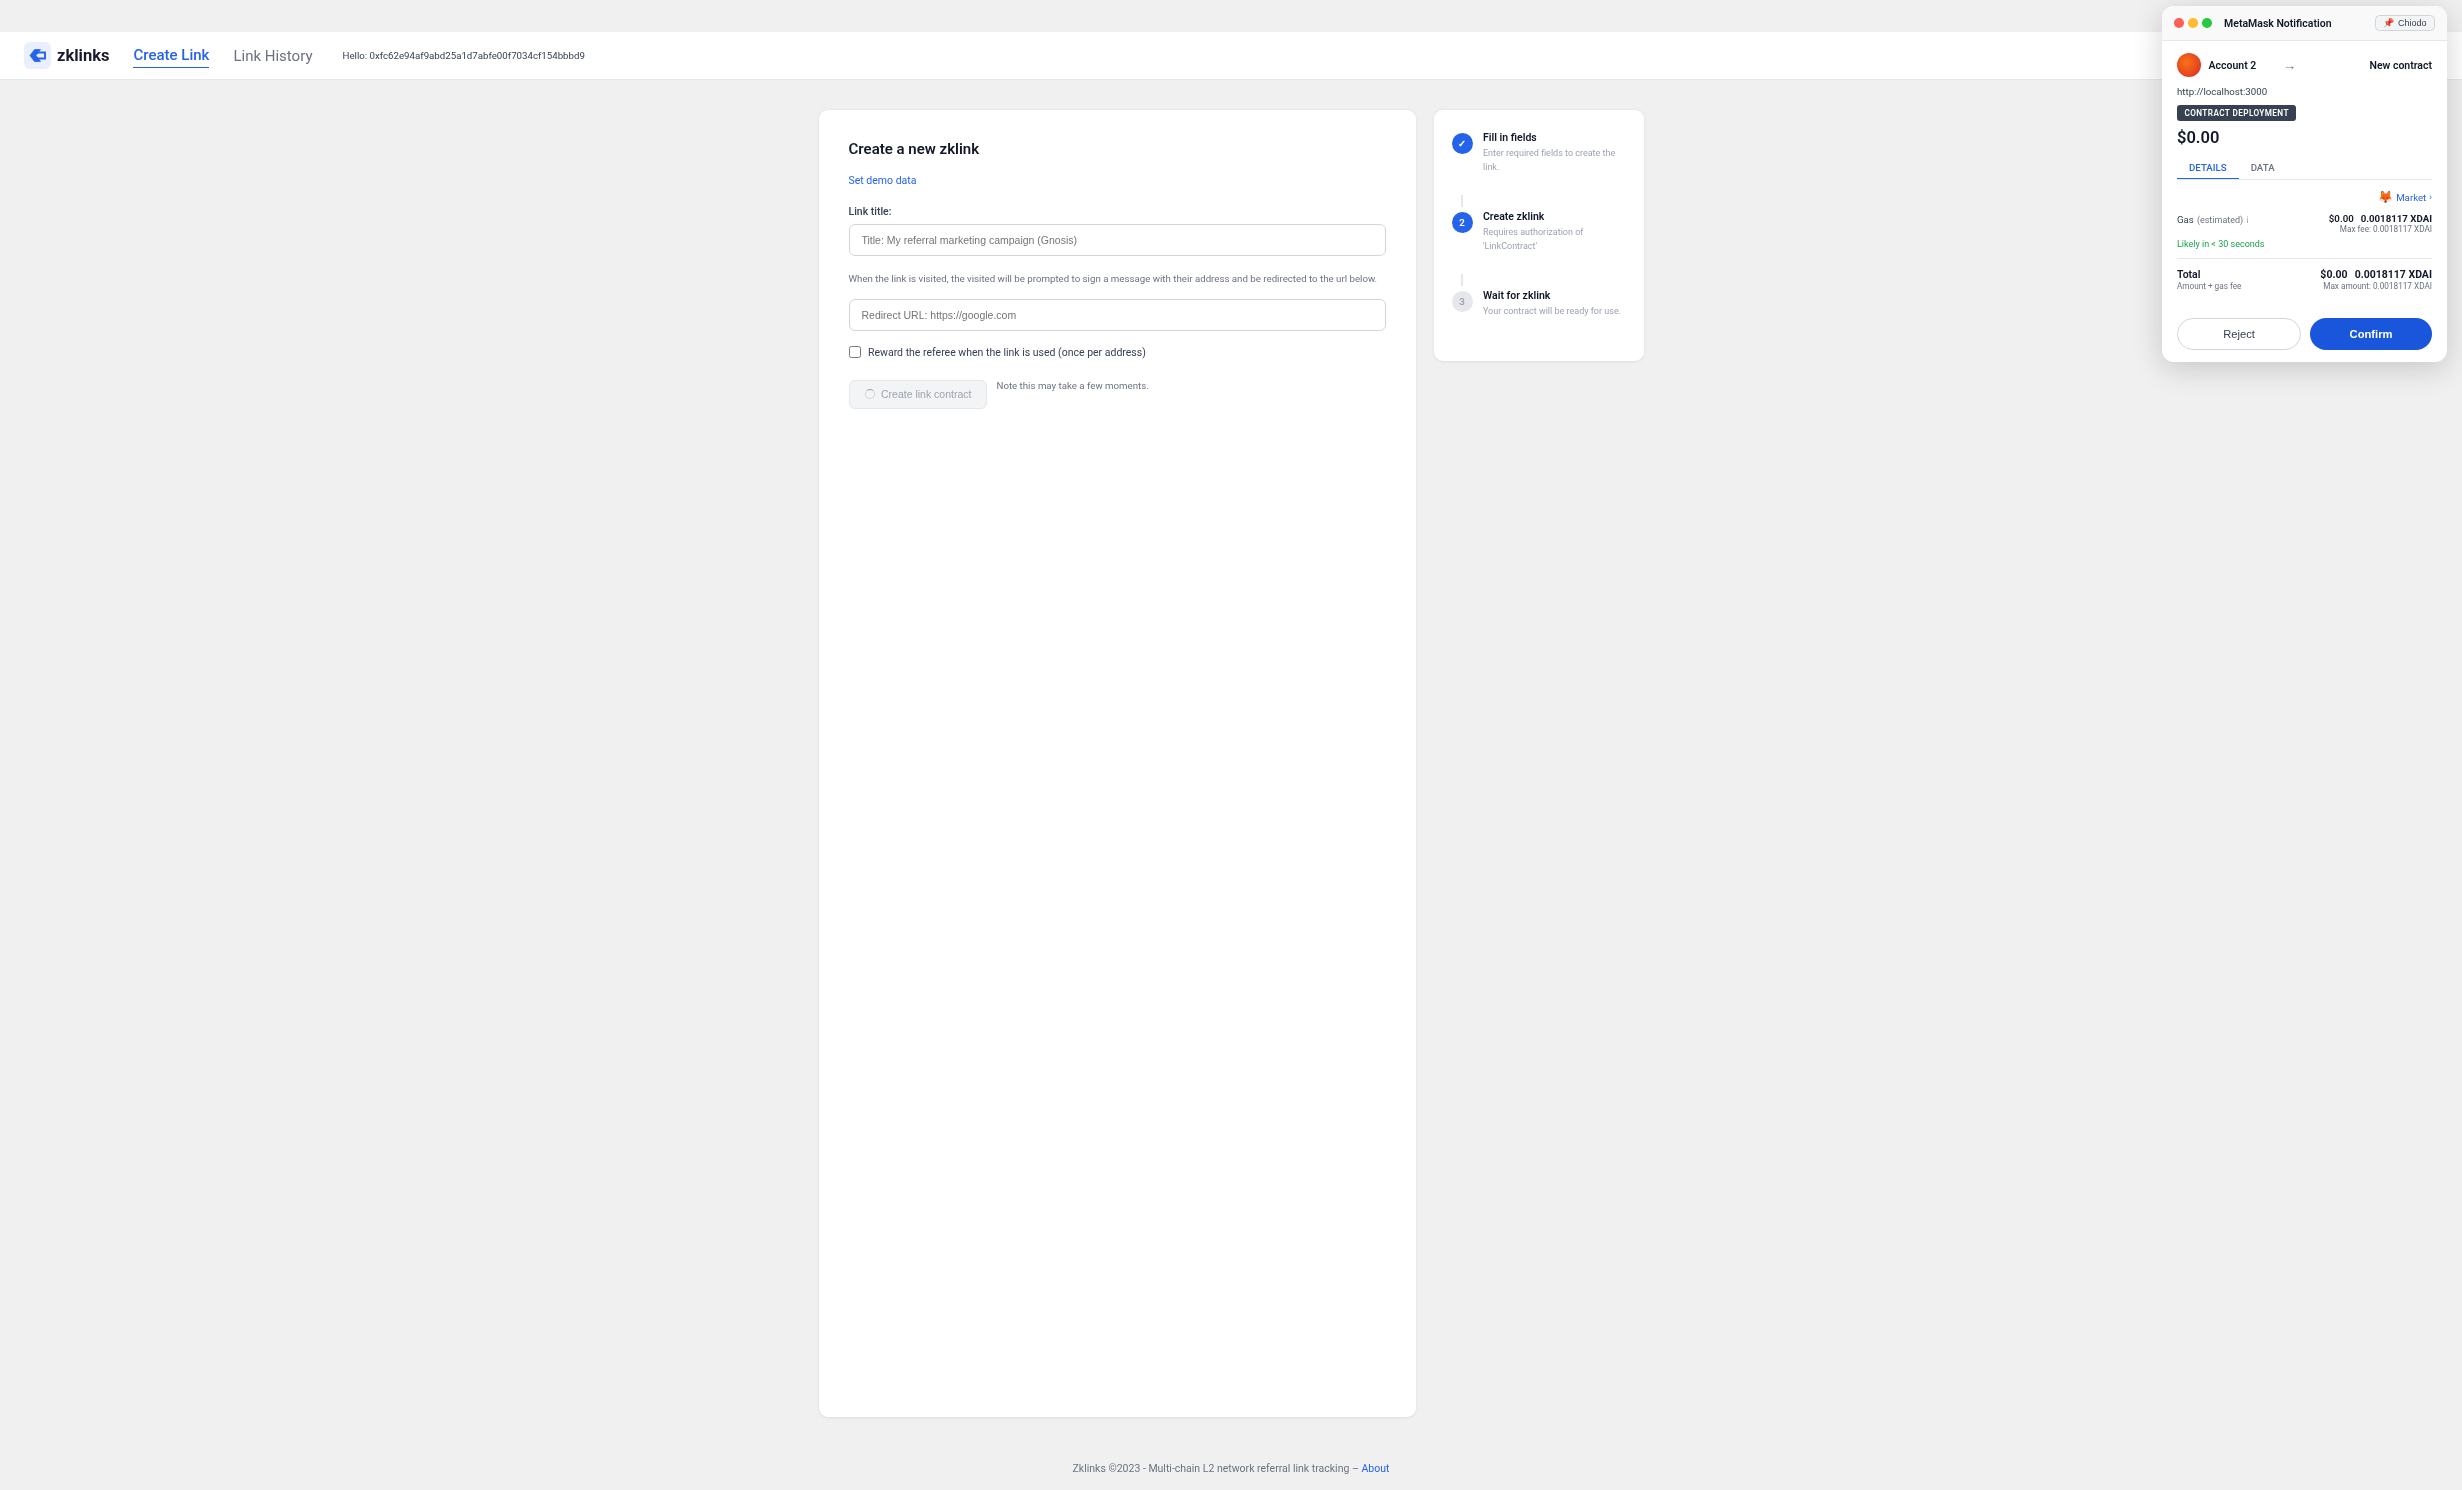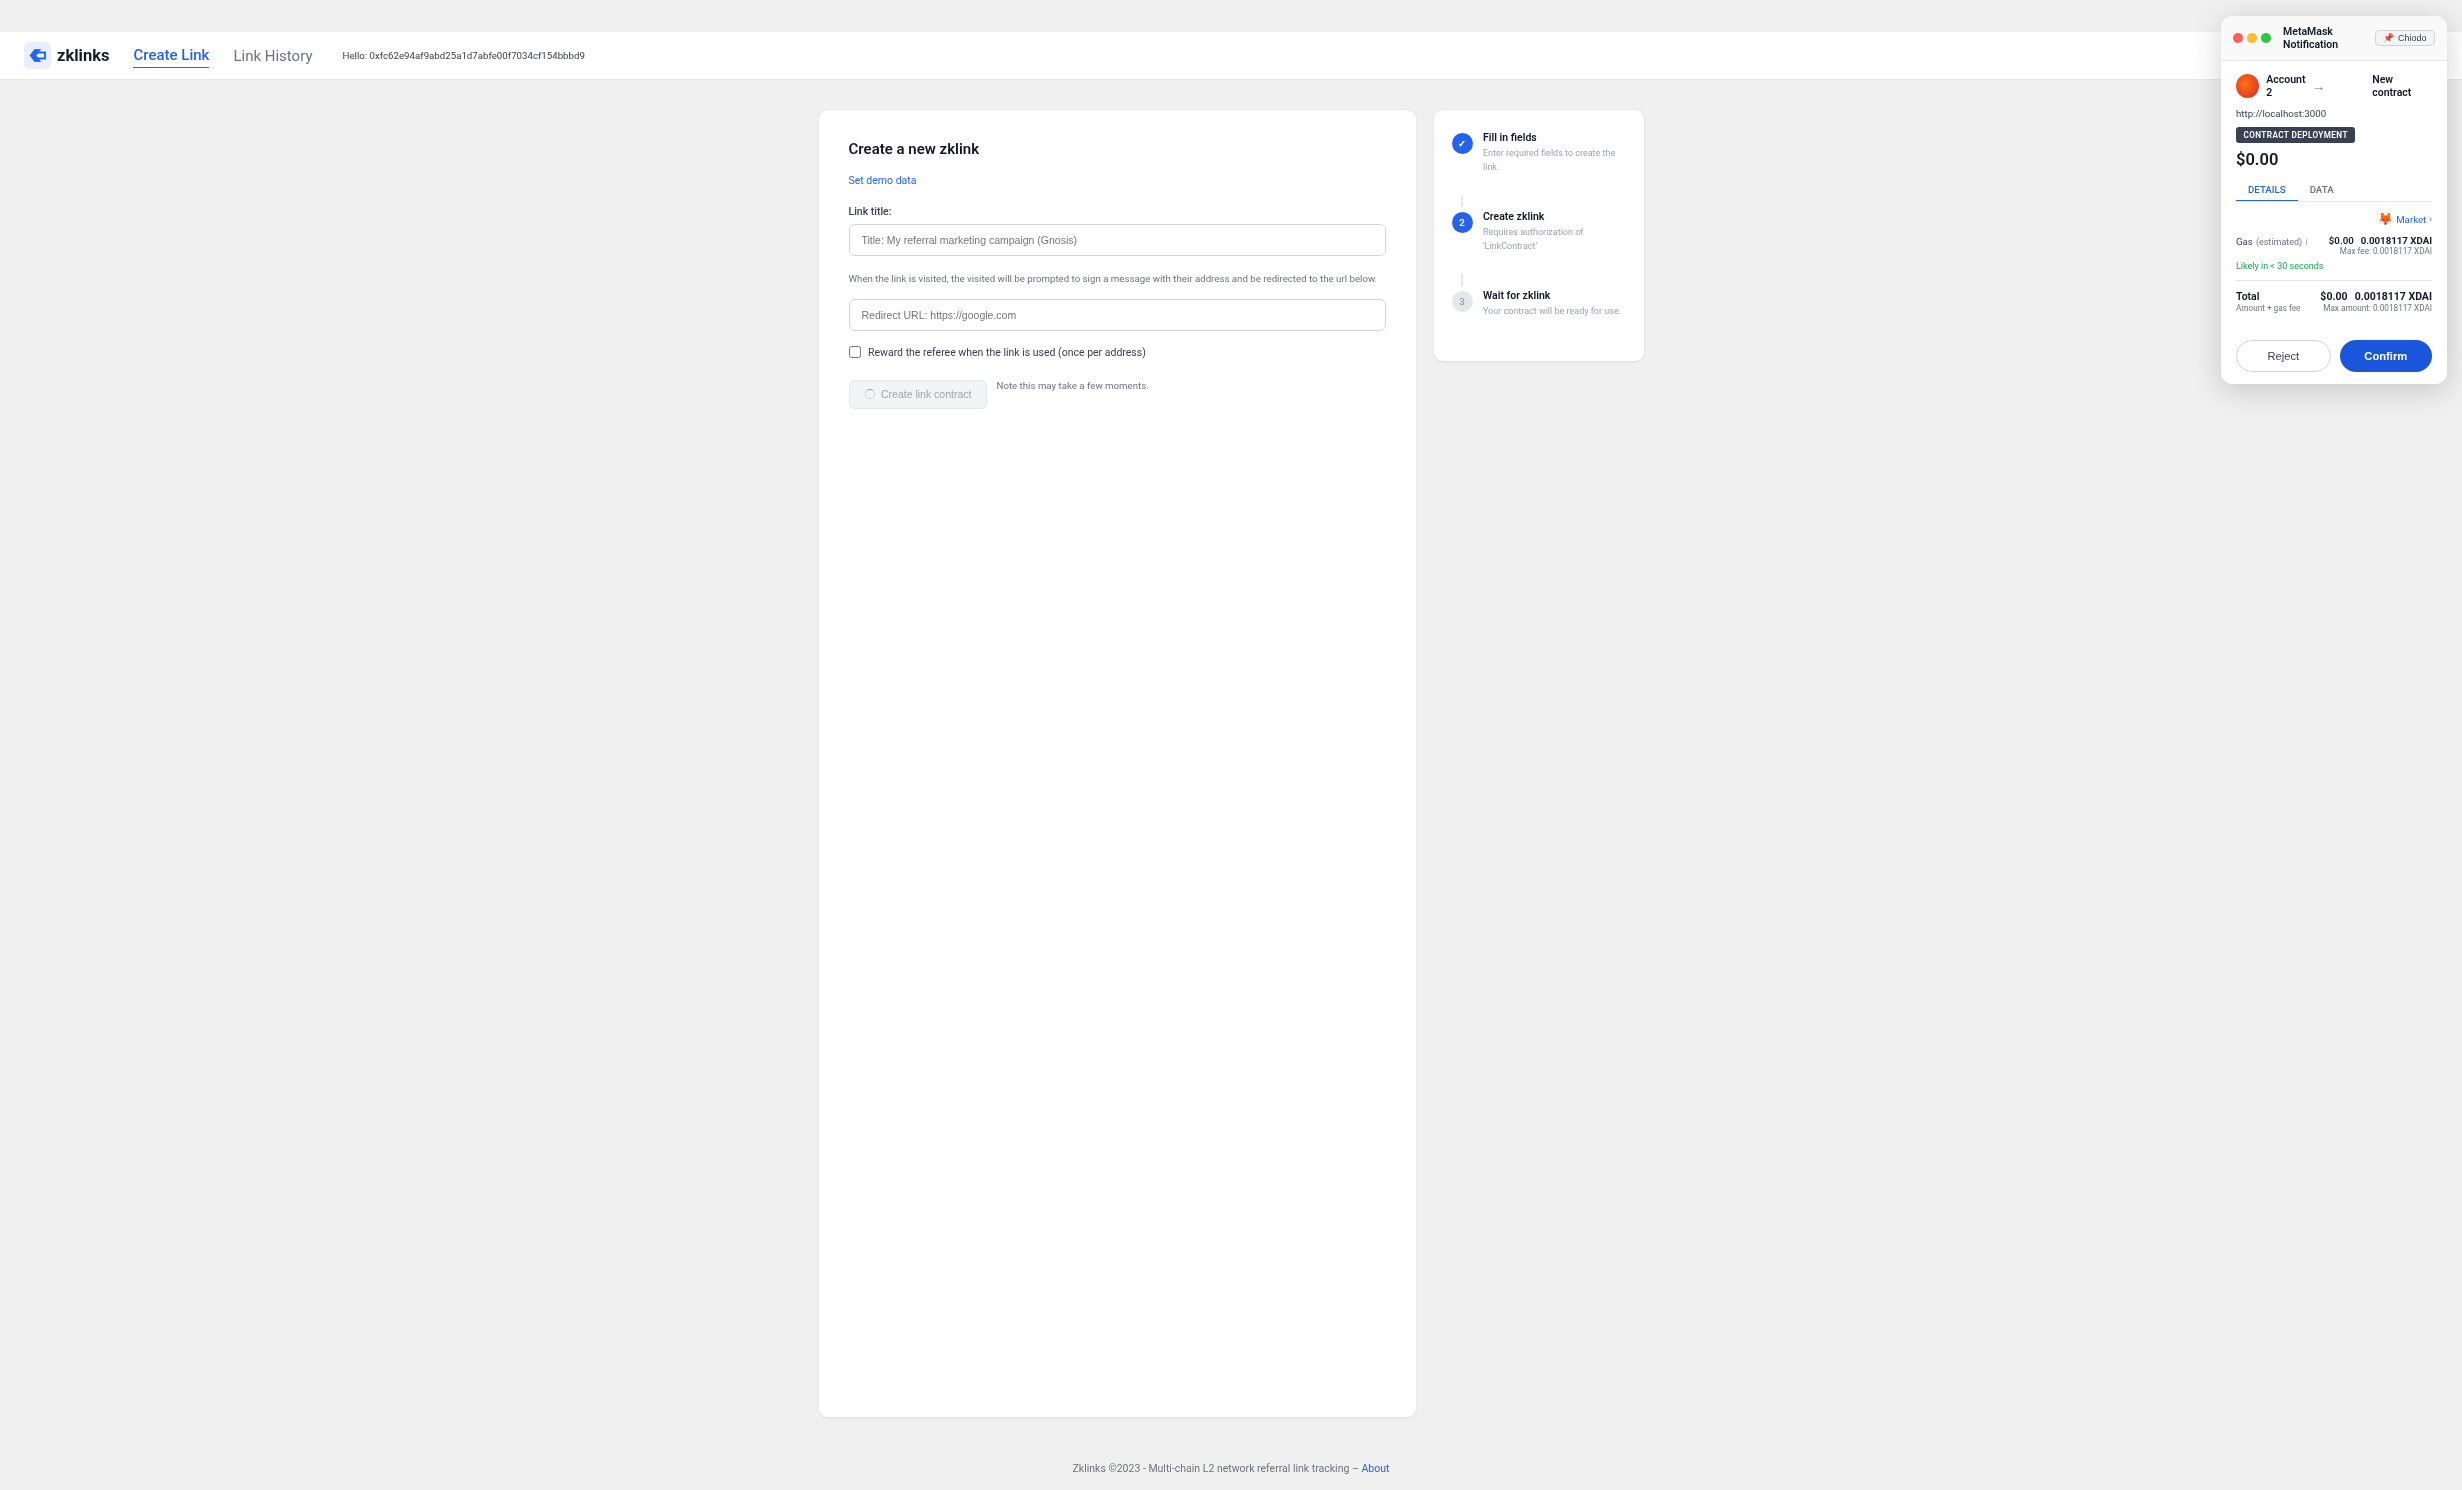--- a/index.html
+++ b/index.html
@@ -247,23 +247,23 @@
 
     
     .metamask-overlay {
       position: fixed;
       top: 0; left: 0; right: 0; bottom: 0;
       z-index: 100;
       pointer-events: none;
     }
     .metamask-modal {
       position: absolute;
-      top: 16px;
+      top: 6px;
       right: 15px;
-      width: 226px;
+      width: 285px;
       background: #fff;
       border-radius: 12px;
       box-shadow: 0 6px 30px rgba(0,0,0,0.18);
       overflow: hidden;
       pointer-events: all;
     }
     .modal-titlebar {
       background: #f9f9f9;
       border-bottom: 0.7px solid #e5e7eb;
       padding: 9px 12px;

